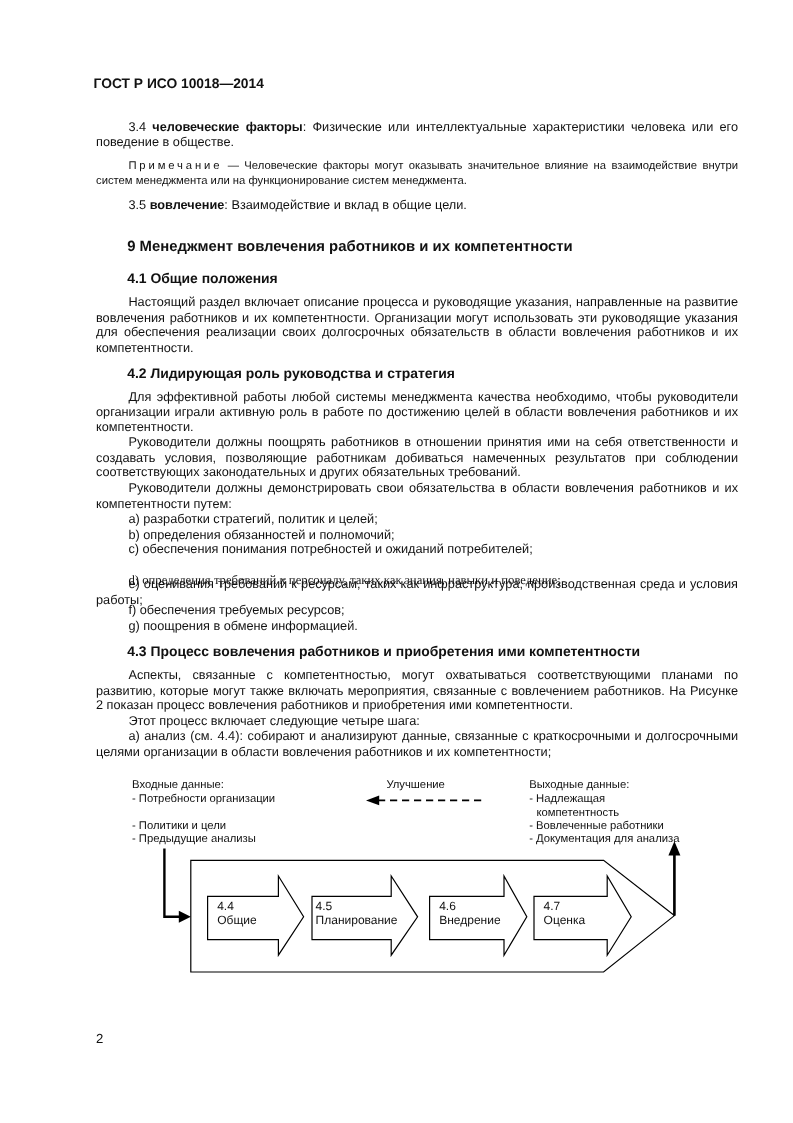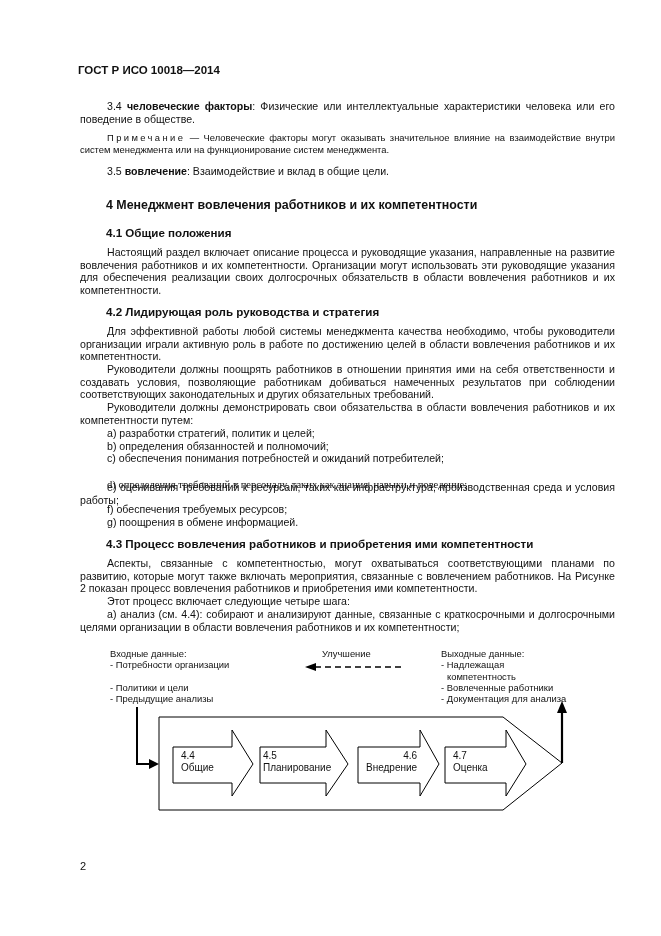--- a/index.html
+++ b/index.html
@@ -33,21 +33,21 @@
 </div>
 
 <div class="p note" style="top:132px;">
   <span class="ind"></span><span class="sp">Примечание</span><span> — Человеческие факторы могут оказывать значительное влияние на взаимодействие внутри систем менеджмента или на функционирование систем менеджмента.</span>
 </div>
 
 <div class="p" style="top:165px;">
   <span class="ind"></span><span>3.5</span> <b>вовлечение</b><span>: Взаимодействие и вклад в общие цели.</span>
 </div>
 
-<div class="h1" style="top:198px;">4 Менеджмент вовлечения работников и их компетентности</div>
+<div class="h1" style="top:198px;">9 Менеджмент вовлечения работников и их компетентности</div>
 
 <div class="h2" style="top:226px;">4.1 Общие положения</div>
 <div class="p last" style="top:246px;">
   <span class="ind"></span><span>Настоящий раздел включает описание процесса и руководящие указания, направленные на развитие вовлечения работников и их компетентности. Организации могут использовать эти руководящие указания для обеспечения реализации своих долгосрочных обязательств в области вовлечения работников и их компетентности.</span>
 </div>
 
 <div class="h2" style="top:305px;">4.2 Лидирующая роль руководства и стратегия</div>
 <div class="p last" style="top:325px;">
   <span class="ind"></span><span>Для эффективной работы любой системы менеджмента качества необходимо, чтобы руководители организации играли активную роль в работе по достижению целей в области вовлечения работников и их компетентности.</span>
 </div>
@@ -117,21 +117,21 @@
 </div>
 
 <div class="box-label" style="left:181px; top:750px;">
   <div>4.4</div>
   <div>Общие</div>
 </div>
 <div class="box-label" style="left:263px; top:750px;">
   <div>4.5</div>
   <div>Планирование</div>
 </div>
-<div class="box-label" style="left:366px; top:750px;text-align:right;">
+<div class="box-label" style="left:366px; top:750px;">
   <div>4.6</div>
   <div>Внедрение</div>
 </div>
 <div class="box-label" style="left:453px; top:750px;">
   <div>4.7</div>
   <div>Оценка</div>
 </div>
 
 <div class="caption">
 </div>

